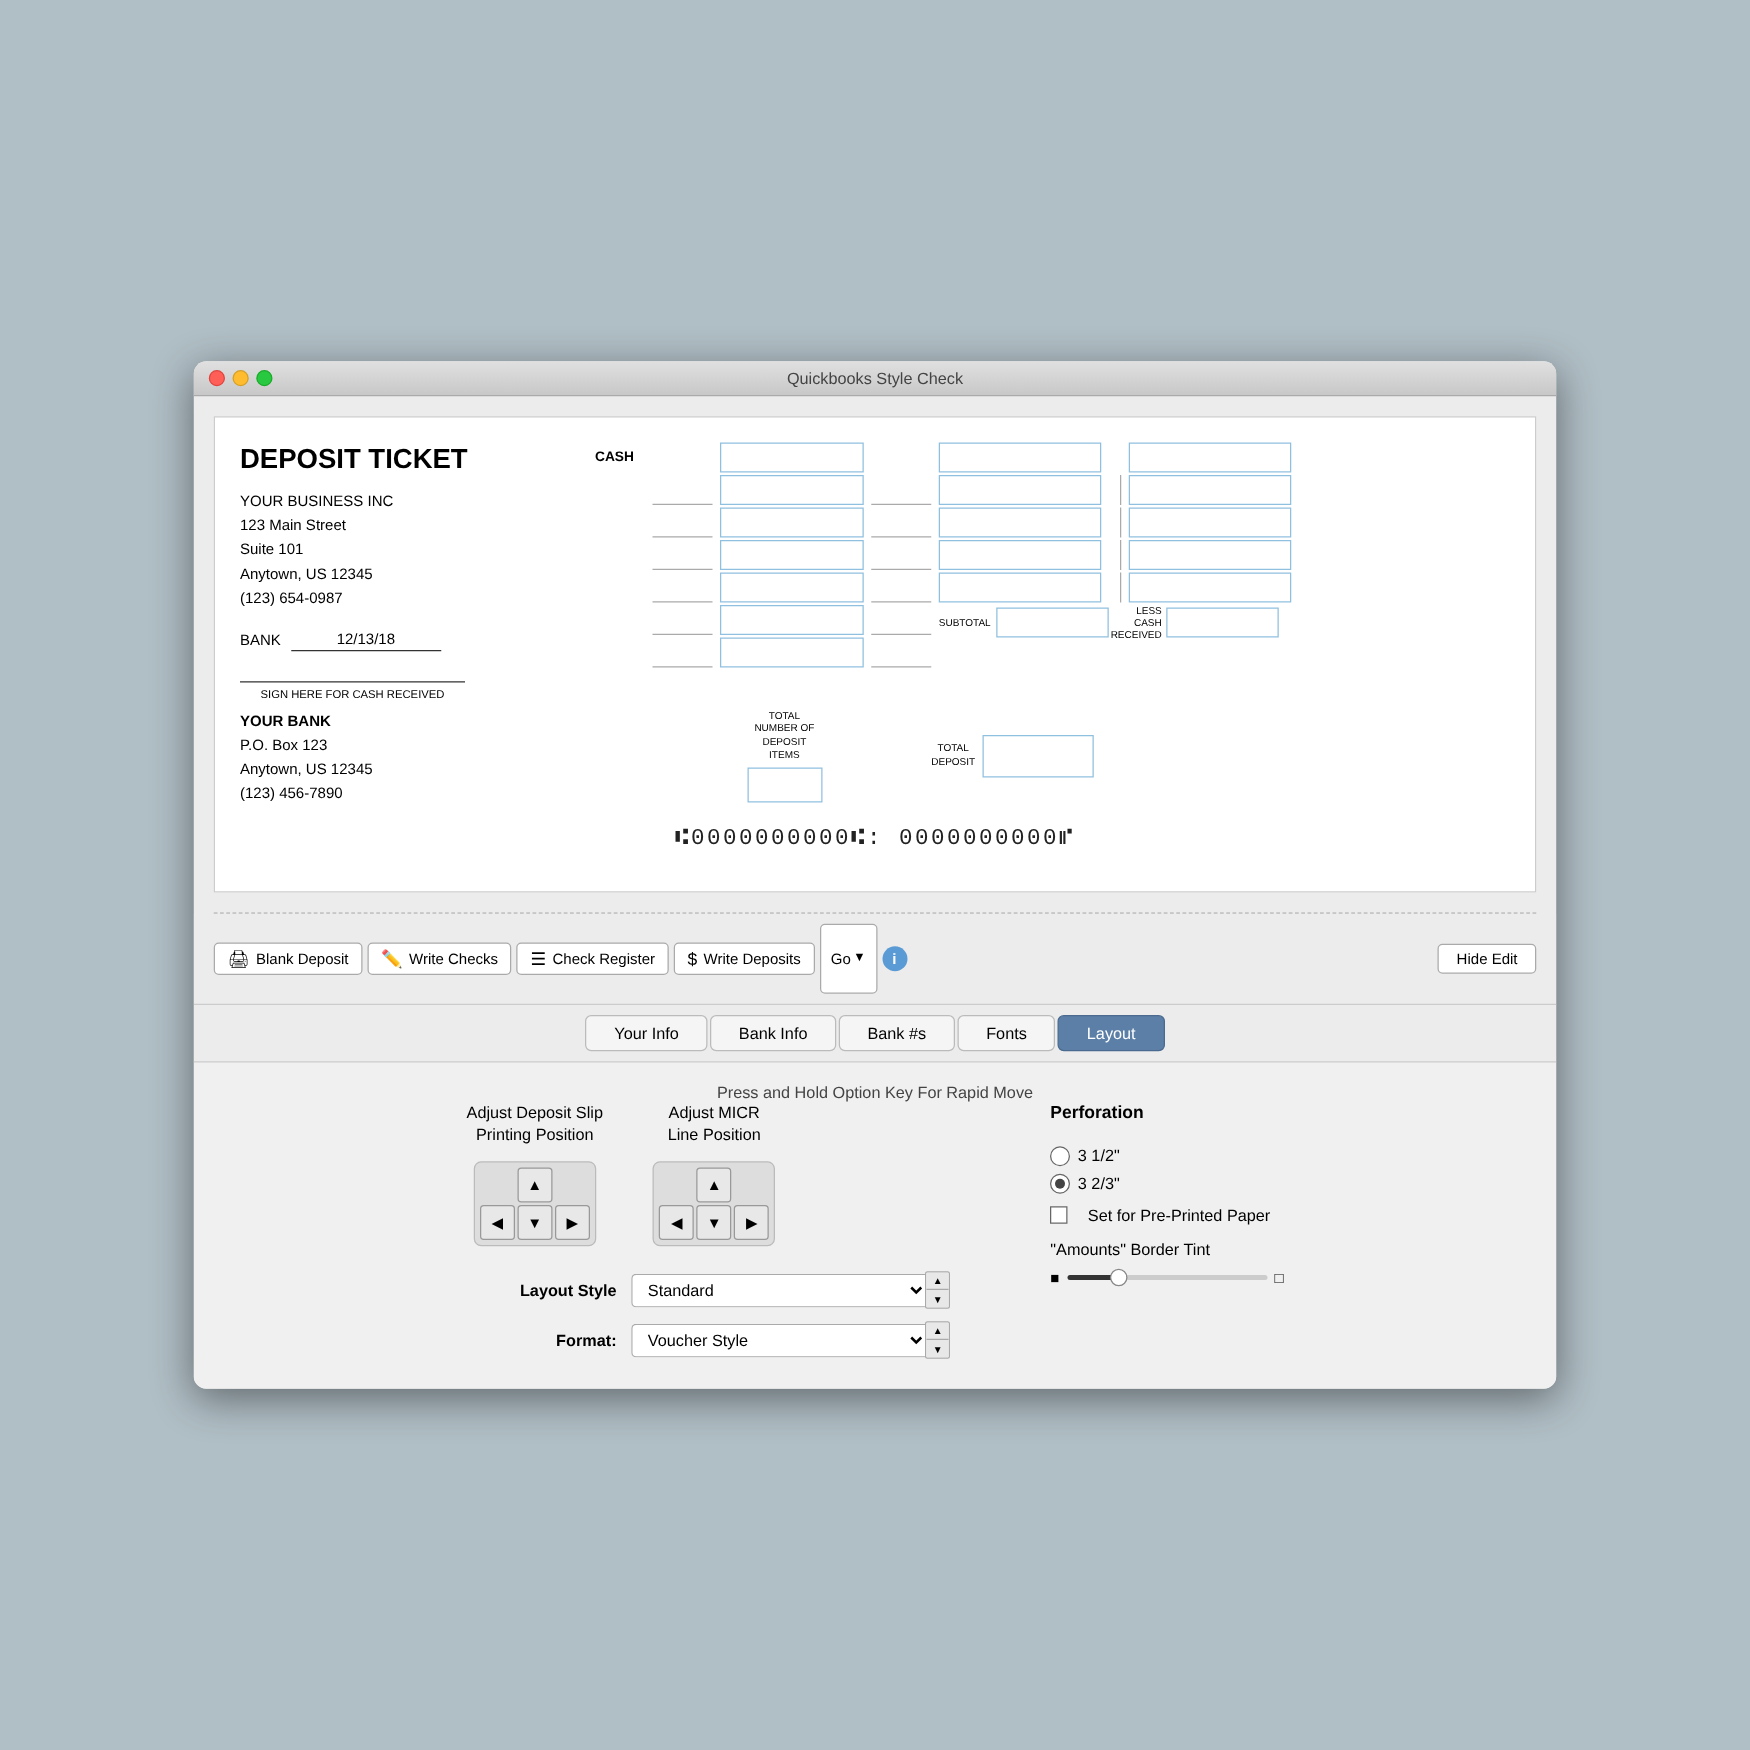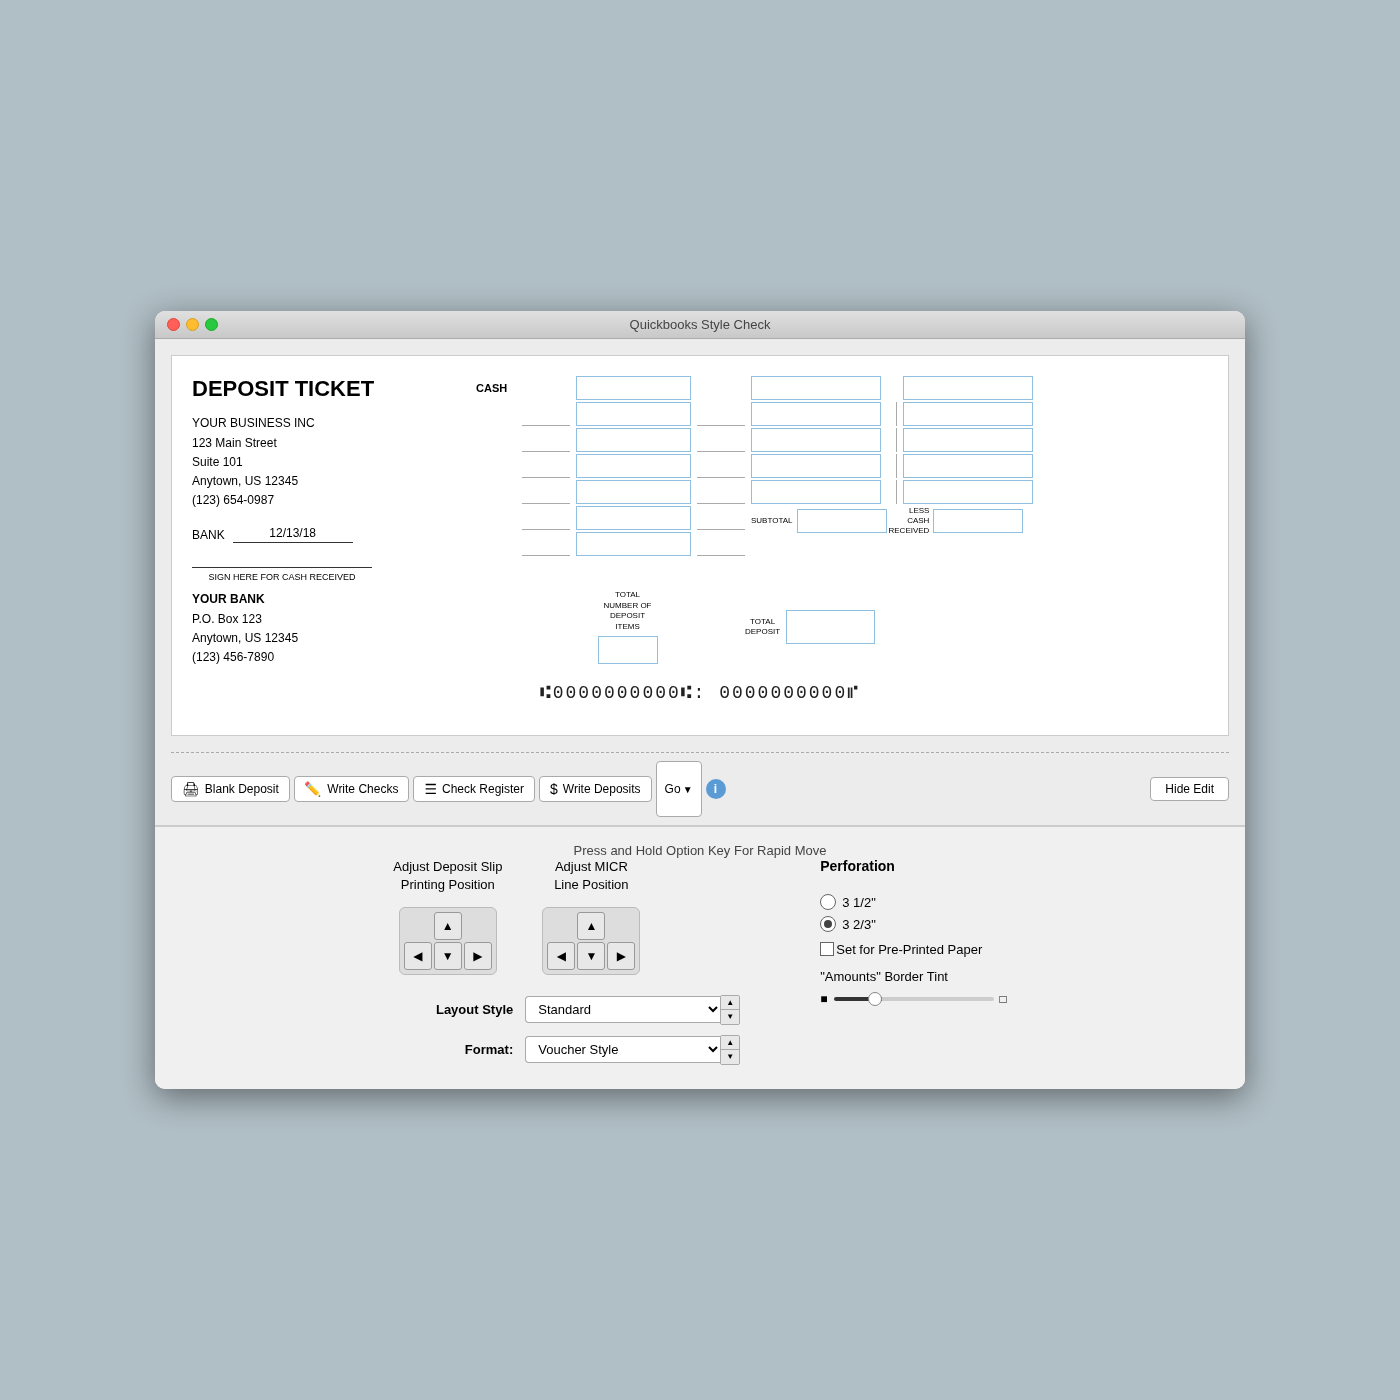--- a/index.html
+++ b/index.html
@@ -332,21 +332,21 @@
     .radio-circle.selected::after {
       content: '';
       width: 8px; height: 8px;
       border-radius: 50%;
       background: #444;
     }
 
     .checkbox-row {
       display: flex;
       align-items: flex-start;
-      gap: 2px;
+      gap: 16px;
       margin-bottom: 12px;
       font-size: 13px;
     }
 
     .checkbox-box {
       width: 14px; height: 14px;
       border: 1.5px solid #666;
       background: white;
       cursor: pointer;
     }
@@ -420,21 +420,21 @@
       justify-content: center;
     }
     .stepper-btn:last-child { border-bottom: none; }
 
     .select-with-stepper {
       display: flex;
       align-items: center;
     }
 
     .select-plain {
-      width: 196px;
+      width: 236px;
       padding: 4px 8px;
       border: 1px solid #aaa;
       border-radius: 4px 0 0 4px;
       background: white;
       font-size: 13px;
       border-right: none;
     }
 
     
     .all-controls {
@@ -611,20 +611,37 @@
     <button class="go-btn">
       <span>Go</span>
       <span style="font-size:10px;">▼</span>
     </button>
     <div class="info-circle">i</div>
     <button class="hide-edit-btn">
       <span>Hide Edit</span>
     </button>
   </div>
 
+  <div class="tabs">
+    <div class="tab">
+      <span>Your Info</span>
+    </div>
+    <div class="tab">
+      <span>Bank Info</span>
+    </div>
+    <div class="tab">
+      <span>Bank #s</span>
+    </div>
+    <div class="tab">
+      <span>Fonts</span>
+    </div>
+    <div class="tab active">
+      <span>Layout</span>
+    </div>
+  </div>
 
   <div class="edit-panel">
     <div class="press-hold">Press and Hold Option Key For Rapid Move</div>
 
     <div class="all-controls">
       <div style="display:flex; flex-direction:column; gap:20px;">
 
         <div style="display:flex; gap:40px;">
 
           <div class="control-group">

